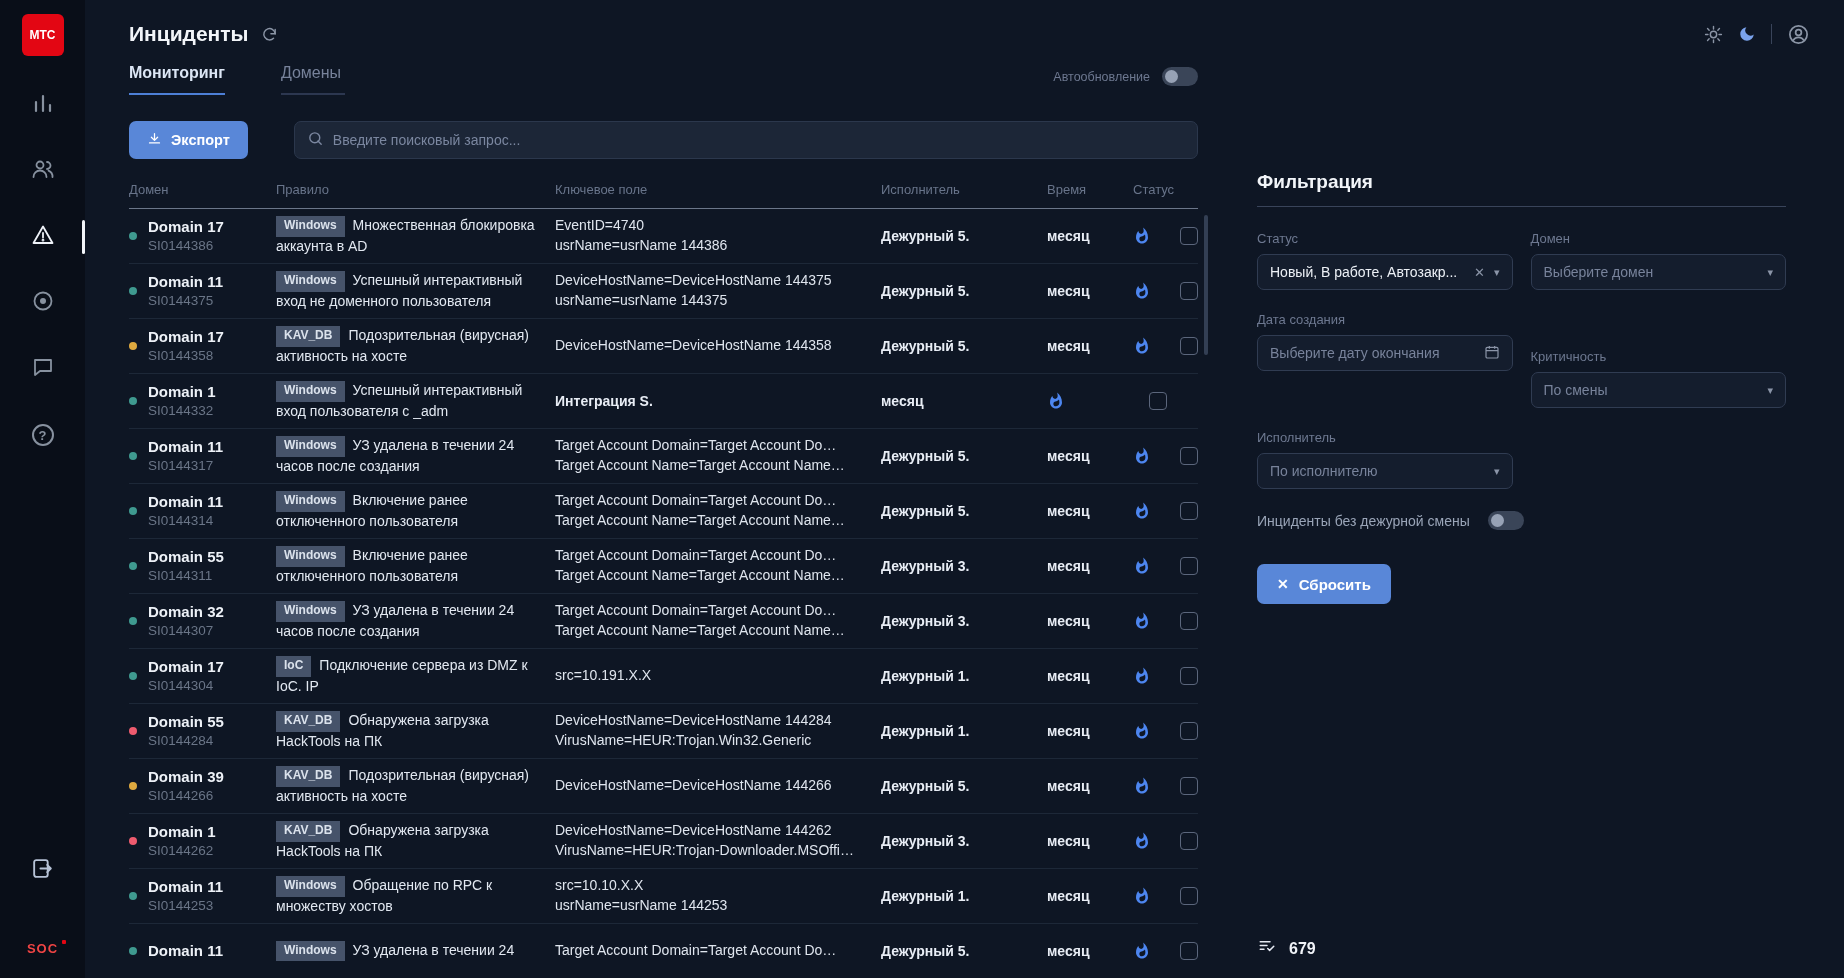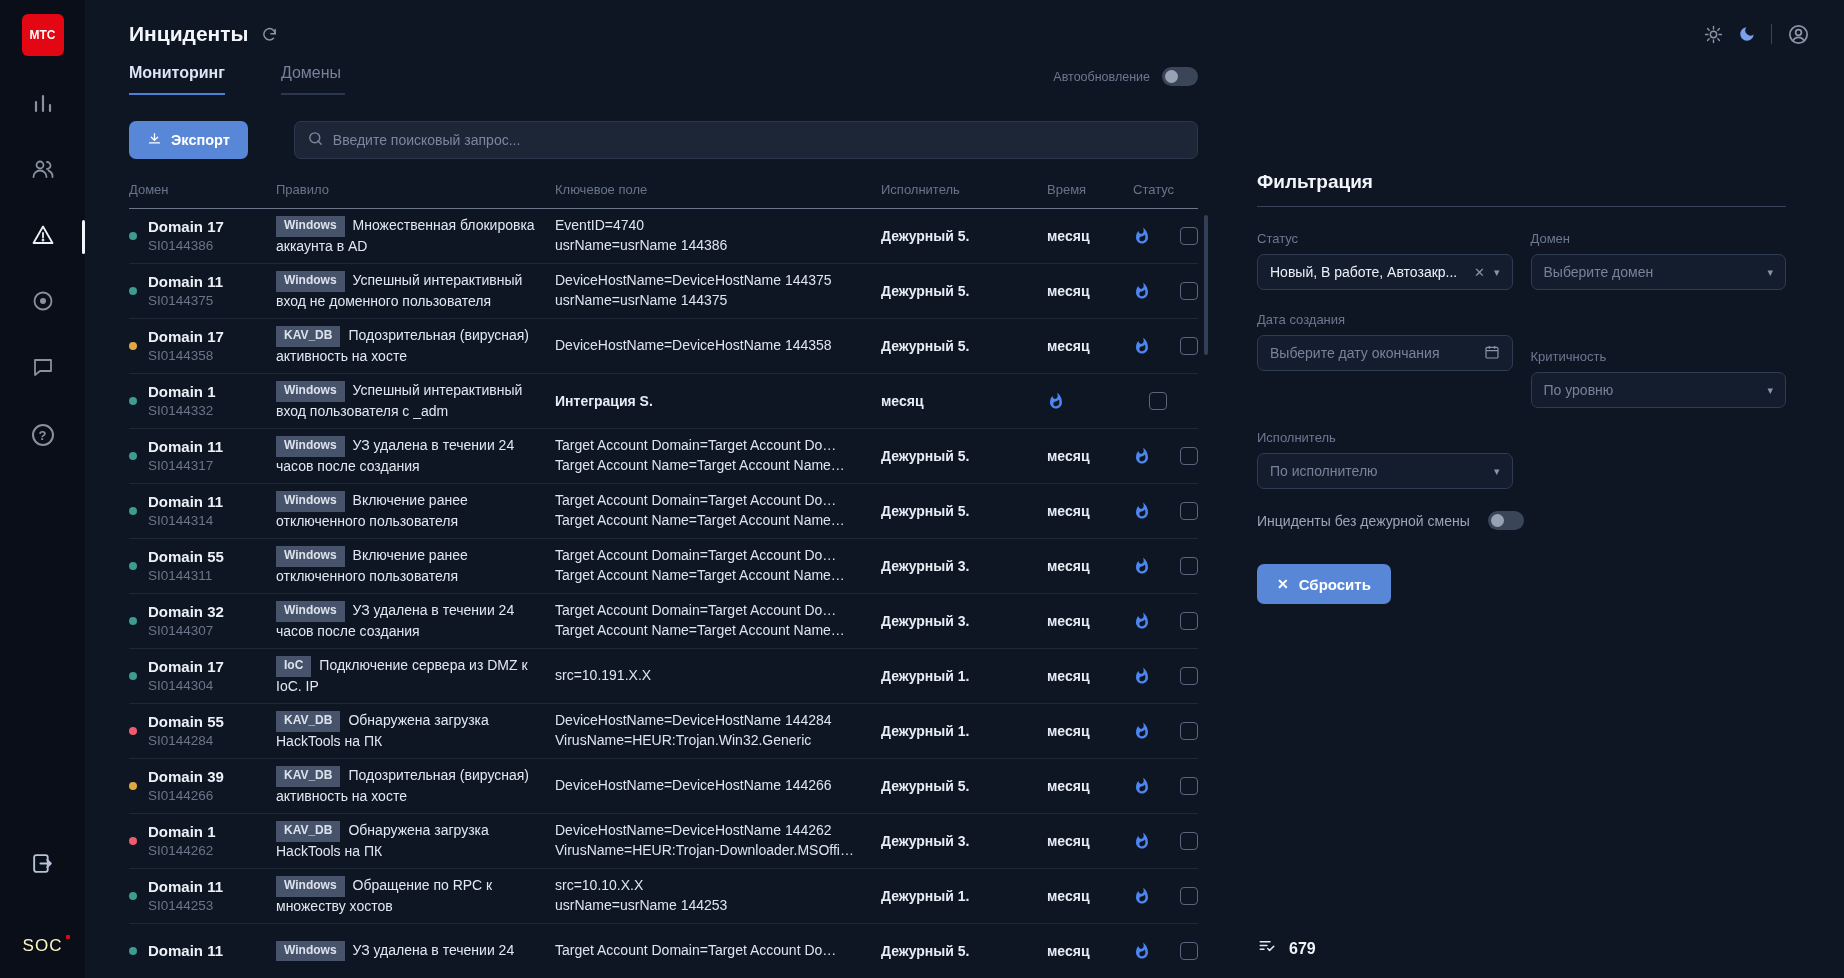--- a/index.html
+++ b/index.html
@@ -30,21 +30,21 @@
     background:#f2f5f9; border-radius:2px;
   }
   .help-circle {
     width:22px; height:22px; border:2px solid currentColor; border-radius:50%;
     display:flex; align-items:center; justify-content:center;
     font-size:13px; font-weight:700;
   }
   .sidebar-bottom { margin-top:auto; display:flex; flex-direction:column; align-items:center;
     gap:56px; padding-bottom:22px; }
   .exit-item { color:#b6c2d6; cursor:pointer; }
-  .soc-logo { font-weight:400; font-size:17px; letter-spacing:1px; color:#fef9c3; position:relative; }
+  .soc-logo { font-weight:700; font-size:13px; letter-spacing:1px; color:#ef4444; position:relative; }
   .soc-mark { position:absolute; top:-1px; right:-8px; width:4px; height:4px;
     background:var(--mts-red,#e30613); border-radius:1px; }
 
   
   .main { flex:1; display:flex; flex-direction:column; padding-left:44px; min-width:0; }
   .topbar { height:58px; display:flex; align-items:center; padding-top:10px; padding-right:34px; }
   .page-title { font-size:21px; font-weight:700; color:#f2f5f9; }
   .refresh-icon { margin-left:12px; display:flex; cursor:pointer; }
   .top-actions { margin-left:auto; display:flex; align-items:center; gap:15px; }
   .top-divider { width:1px; height:20px; background:#39445a; }
@@ -664,21 +664,21 @@
                     <rect x="3" y="5" width="18" height="16" rx="2"></rect>
                     <path d="M3 10h18M8 3v4M16 3v4"></path>
                   </svg>
               </span>
             </div>
           </div>
 
           <div>
             <div class="f-label">Критичность</div>
             <div class="control">
-              <span class="placeholder">По уровню</span>
+              <span class="placeholder">По смены</span>
               <span class="chev">▾</span>
             </div>
           </div>
           <div>
             <div class="f-label">Исполнитель</div>
             <div class="control">
               <span class="placeholder">По исполнителю</span>
               <span class="chev">▾</span>
             </div>
           </div>

